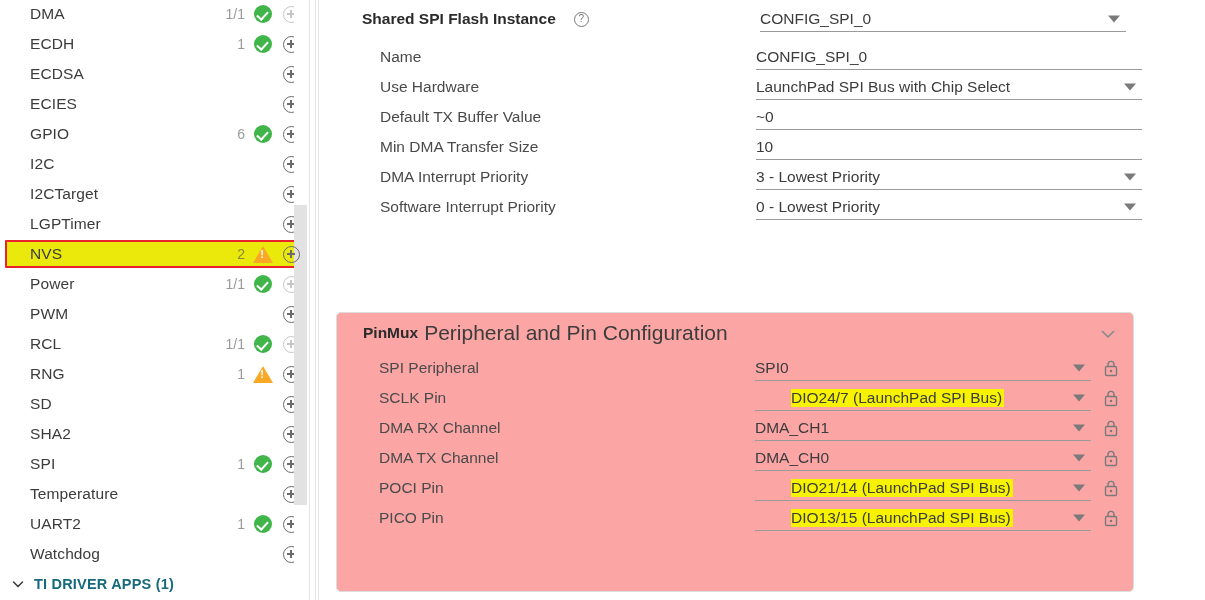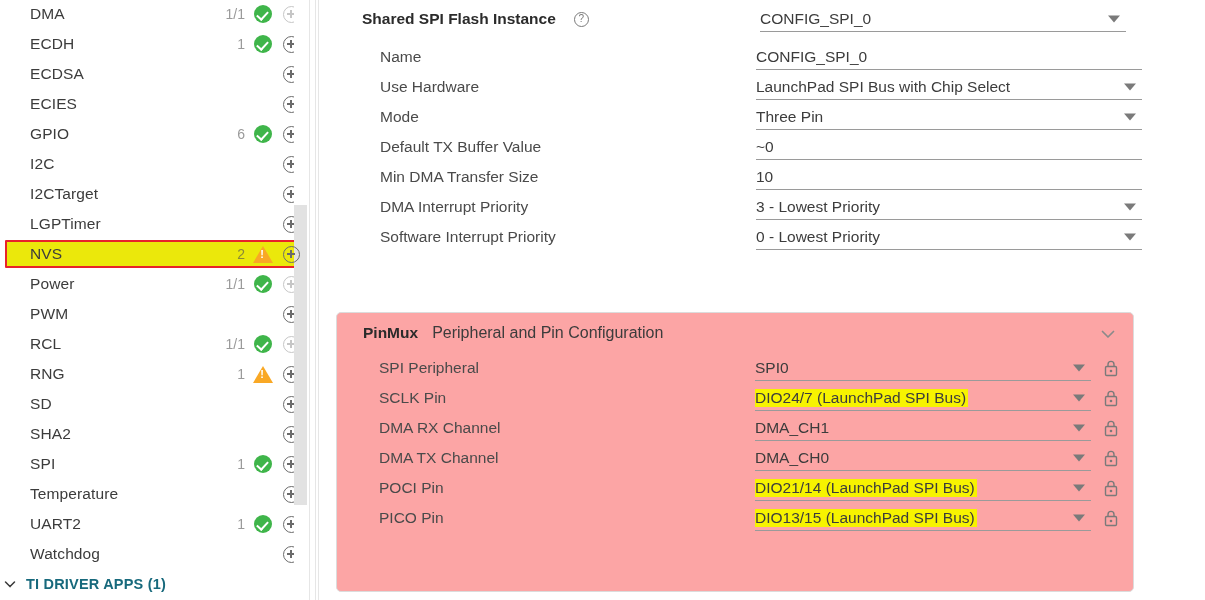--- a/index.html
+++ b/index.html
@@ -130,20 +130,21 @@
     z-index: 0;
   }
   .tree-row.hl > * { position: relative; z-index: 1; }
   .tree-row.hl .count { color: #8a8a36; }
 
   
   .tree-group {
     height: 30px;
     display: flex;
     align-items: center;
+    padding-left: 8px;
   }
   .tree-group .chev {
     width: 20px; height: 20px;
     display: flex; align-items: center; justify-content: center;
     color: #3c3c3c;
     flex: 0 0 20px;
   }
   .tree-group .gtext {
     font-size: 14.5px;
     font-weight: bold;
@@ -236,20 +237,21 @@
   }
   .field .fval {
     font-size: 15.5px;
     color: #3c3c3c;
     white-space: nowrap;
     padding-right: 26px;
   }
   .field .fval.mark {
     background: #f7f300;
     padding-right: 2px;
+    margin-left: 36px;
   }
   .caret {
     position: absolute;
     right: 6px; top: 50%;
     transform: translateY(-50%);
     width: 0; height: 0;
     border-left: 6px solid transparent;
     border-right: 6px solid transparent;
     border-top: 7px solid #7a7a7a;
   }
@@ -277,23 +279,23 @@
     align-items: center;
     height: 40px;
     padding-left: 26px;
   }
   .card-head .pm {
     font-size: 15.5px;
     font-weight: bold;
     color: #2b2b2b;
   }
   .card-head .pm-sub {
-    font-size: 16px;
+    font-size: 21px;
     color: #3c3c3c;
-    margin-left: 14px;
+    margin-left: 6px;
   }
   .card-chev {
     position: absolute;
     right: 14px; top: 10px;
     width: 22px; height: 22px;
     display: flex; align-items: center; justify-content: center;
   }
   .card .row .rlabel { padding-left: 42px; width: 418px; flex: 0 0 418px; }
   .card .rows { margin-top: 0px; padding-right: 8px; }
 
@@ -532,27 +534,20 @@
         <div class="row">
           <div class="rlabel">Name</div>
           <div class="field">
             <span class="fval">CONFIG_SPI_0</span>
           </div>
         </div>
         <div class="row">
           <div class="rlabel">Use Hardware</div>
           <div class="field">
             <span class="fval">LaunchPad SPI Bus with Chip Select</span>
-            <span class="caret"></span>
-          </div>
-        </div>
-        <div class="row">
-          <div class="rlabel">Mode</div>
-          <div class="field">
-            <span class="fval">Three Pin</span>
             <span class="caret"></span>
           </div>
         </div>
         <div class="row">
           <div class="rlabel">Default TX Buffer Value</div>
           <div class="field">
             <span class="fval">~0</span>
           </div>
         </div>
         <div class="row">

